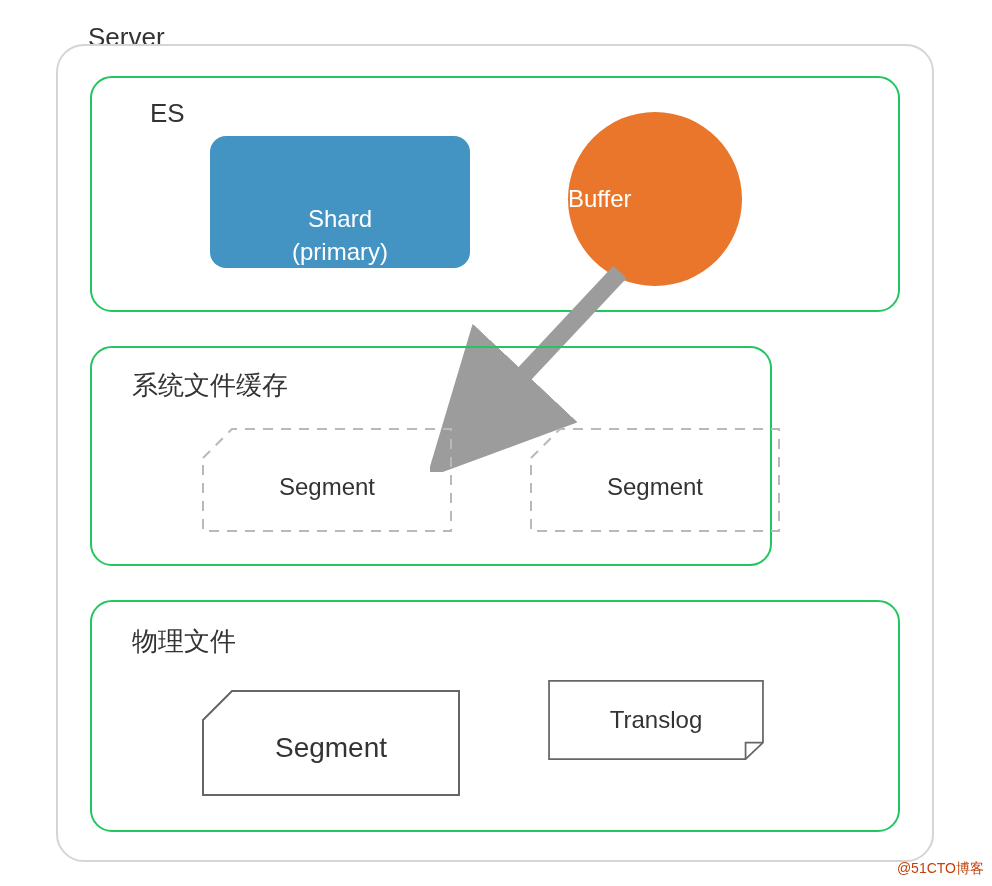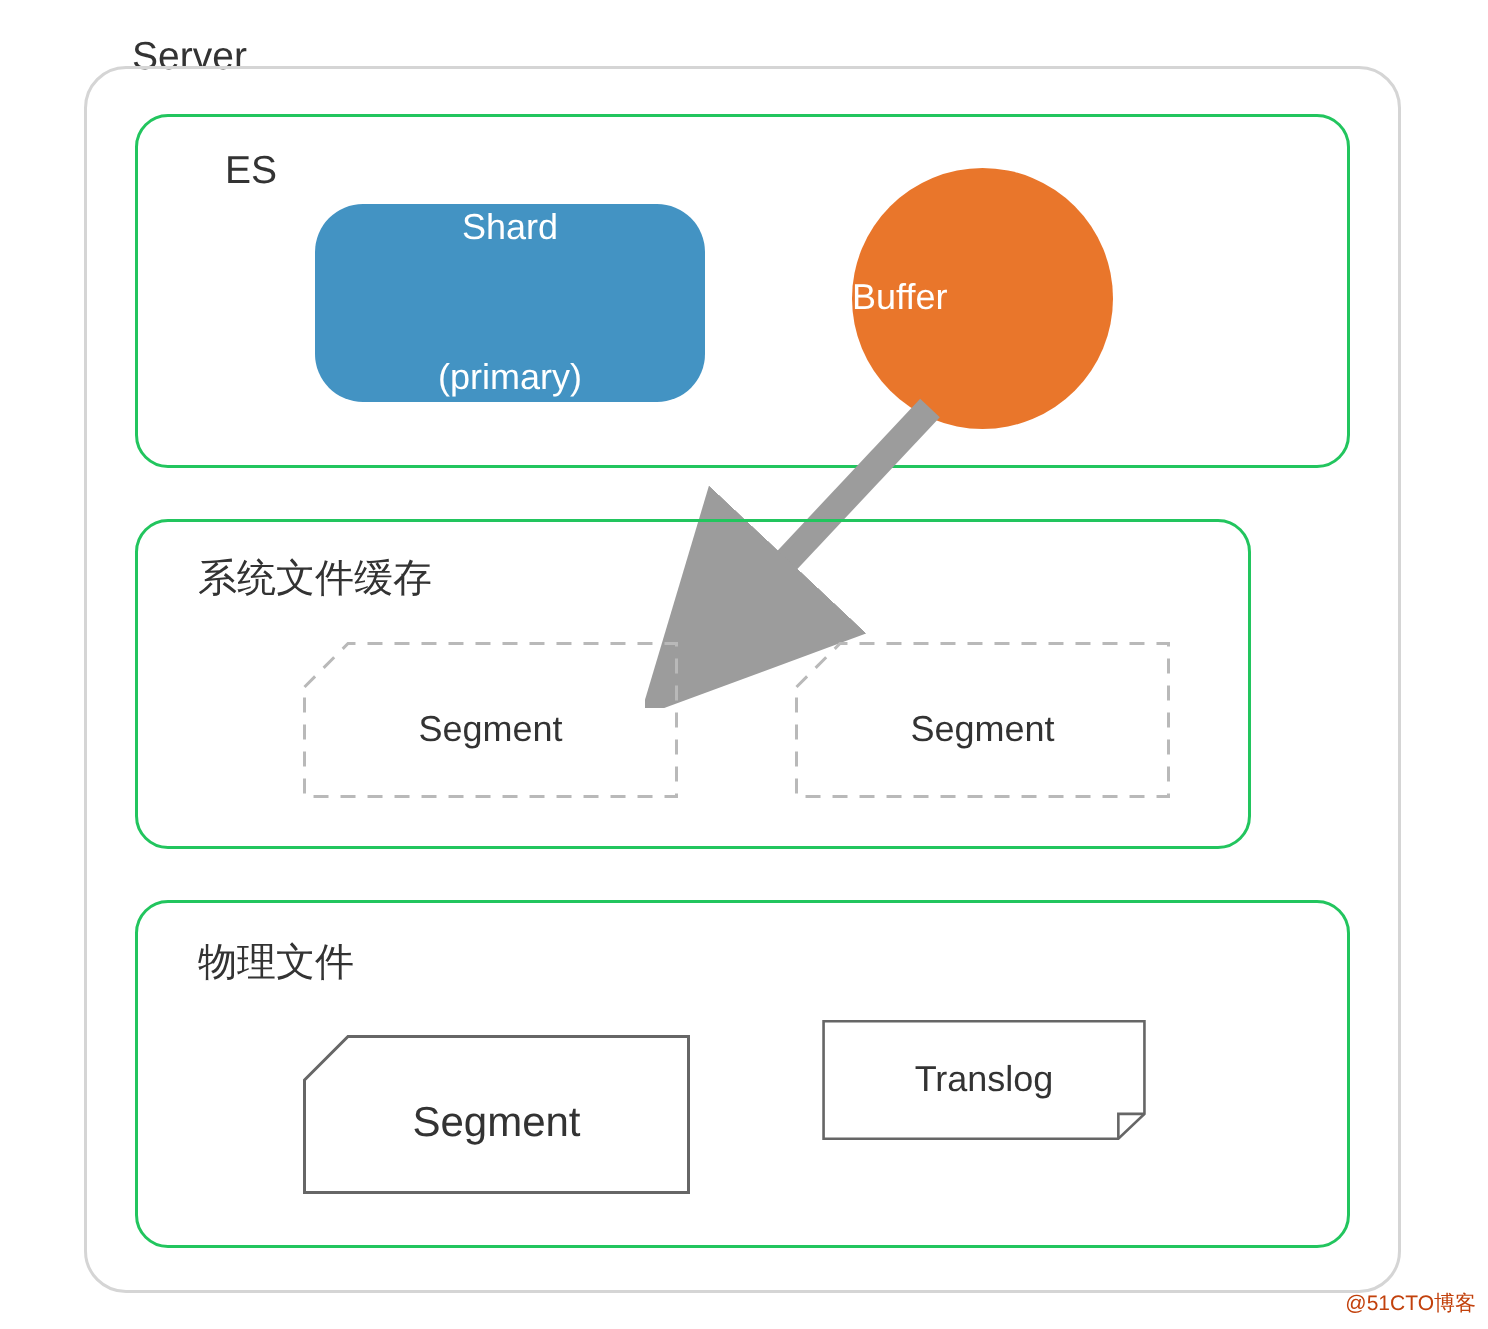--- a/index.html
+++ b/index.html
@@ -2,23 +2,23 @@
 <html><head>
 <meta charset="utf-8">
 <style>
   *{box-sizing:border-box;margin:0;padding:0}
   body{font-family:-apple-system,"PingFang SC","Hiragino Sans GB","Microsoft YaHei",Arial,sans-serif;background:#fff;width:992px;height:886px;position:relative;color:#333}
   .server-label{position:absolute;left:88px;top:22px;font-size:26px}
   .server-box{position:absolute;left:56px;top:44px;width:878px;height:818px;border:2px solid #d5d5d5;border-radius:28px}
   .panel{position:absolute;border:2px solid #22c55e;border-radius:22px}
   .es-box{left:32px;top:30px;width:810px;height:236px}
   .es-label{position:absolute;left:58px;top:20px;font-size:26px}
-  .shard{position:absolute;left:118px;top:58px;width:260px;height:132px;background:#4393c3;border-radius:32px;color:#fff;display:flex;flex-direction:column;align-items:center;justify-content:space-between;font-size:24px;line-height:1.35}
+  .shard{position:absolute;left:118px;top:58px;width:260px;height:132px;background:#4393c3;border-radius:16px;color:#fff;display:flex;flex-direction:column;align-items:center;justify-content:flex-end;font-size:24px;line-height:1.35}
   .buffer{position:absolute;left:476px;top:34px;width:174px;height:174px;border-radius:50%;background:#e9762b;color:#fff;display:flex;align-items:center;justify-content:flex-start;font-size:24px}
-  .cache-box{left:32px;top:300px;width:744px;height:220px}
+  .cache-box{left:32px;top:300px;width:682px;height:220px}
   .cache-label{position:absolute;left:40px;top:20px;font-size:26px}
   .file-box{left:32px;top:554px;width:810px;height:232px}
   .file-label{position:absolute;left:40px;top:22px;font-size:26px}
   
   .seg-d{position:absolute;width:250px;height:104px}
   .seg-d svg{position:absolute;inset:0;width:100%;height:100%}
   .seg-d .t{position:absolute;inset:0;display:flex;align-items:center;justify-content:center;font-size:24px;padding-top:14px}
   .seg-d1{left:110px;top:80px}
   .seg-d2{left:438px;top:80px}
   

